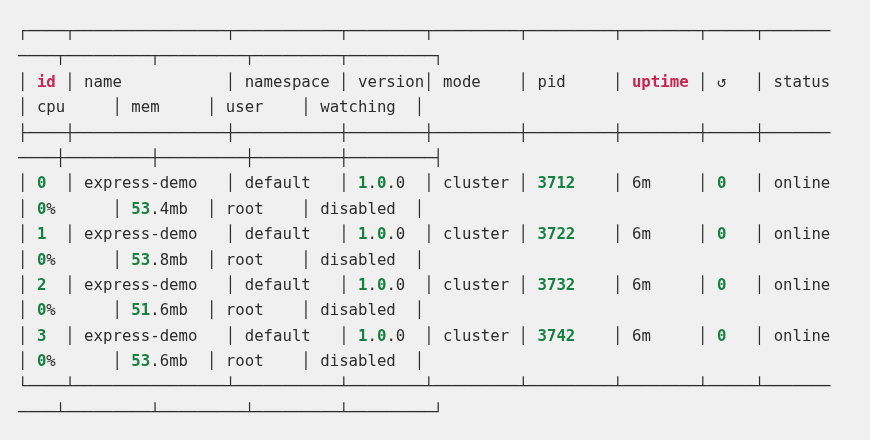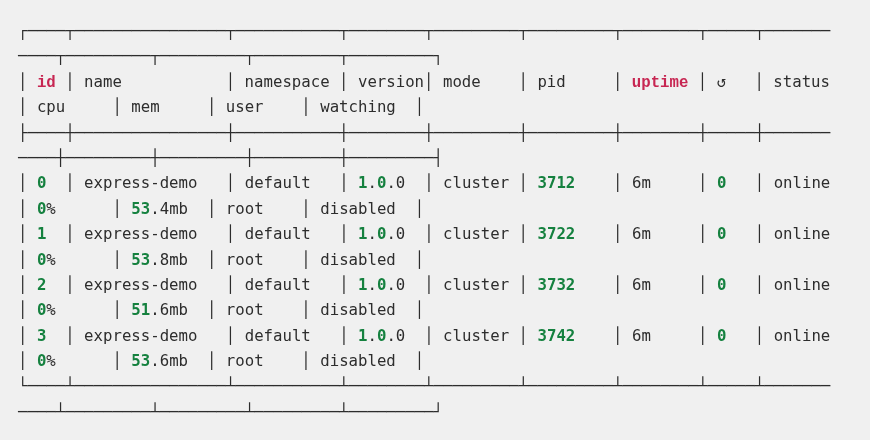--- a/index.html
+++ b/index.html
@@ -17,19 +17,19 @@
     left: 18px;
     top: 18px;
     font-family: "DejaVu Sans Mono", "Liberation Mono", monospace;
     font-size: 15.7px;
     line-height: 25.4px;
     white-space: pre;
     color: var(--text, #2d2d2d);
   }
   .tl { height: 25.4px; }
   .c-t { color: var(--text, #2d2d2d); }
-  .c-r { color: var(--red, #c72652); font-weight: bold; font-family: Liberation Mono, monospace; }
+  .c-r { color: var(--red, #c72652); font-weight: bold; }
   .c-g { color: var(--green, #15813f); font-weight: bold; }
 </style>
 </head>
 <body>
 
 <div class="terminal"><div class="tl"><span class="c-t">┌────┬────────────────┬───────────┬────────┬─────────┬─────────┬────────┬─────┬───────</span></div><div class="tl"><span class="c-t">────┬─────────┬─────────┬─────────┬─────────┐</span></div><div class="tl"><span class="c-t">│ </span><span class="c-r">id</span><span class="c-t"> │ name           │ namespace │ version│ mode    │ pid     │ </span><span class="c-r">uptime</span><span class="c-t"> │ ↺   │ status</span></div><div class="tl"><span class="c-t">│ cpu     │ mem     │ user    │ watching  │</span></div><div class="tl"><span class="c-t">├────┼────────────────┼───────────┼────────┼─────────┼─────────┼────────┼─────┼───────</span></div><div class="tl"><span class="c-t">────┼─────────┼─────────┼─────────┼─────────┤</span></div><div class="tl"><span class="c-t">│ </span><span class="c-g">0</span><span class="c-t">  │ express-demo   │ default   │ </span><span class="c-g">1</span><span class="c-t">.</span><span class="c-g">0</span><span class="c-t">.0  │ cluster │ </span><span class="c-g">3712</span><span class="c-t">    │ 6m     │ </span><span class="c-g">0</span><span class="c-t">   │ online</span></div><div class="tl"><span class="c-t">│ </span><span class="c-g">0</span><span class="c-t">%      │ </span><span class="c-g">53</span><span class="c-t">.4mb  │ root    │ disabled  │</span></div><div class="tl"><span class="c-t">│ </span><span class="c-g">1</span><span class="c-t">  │ express-demo   │ default   │ </span><span class="c-g">1</span><span class="c-t">.</span><span class="c-g">0</span><span class="c-t">.0  │ cluster │ </span><span class="c-g">3722</span><span class="c-t">    │ 6m     │ </span><span class="c-g">0</span><span class="c-t">   │ online</span></div><div class="tl"><span class="c-t">│ </span><span class="c-g">0</span><span class="c-t">%      │ </span><span class="c-g">53</span><span class="c-t">.8mb  │ root    │ disabled  │</span></div><div class="tl"><span class="c-t">│ </span><span class="c-g">2</span><span class="c-t">  │ express-demo   │ default   │ </span><span class="c-g">1</span><span class="c-t">.</span><span class="c-g">0</span><span class="c-t">.0  │ cluster │ </span><span class="c-g">3732</span><span class="c-t">    │ 6m     │ </span><span class="c-g">0</span><span class="c-t">   │ online</span></div><div class="tl"><span class="c-t">│ </span><span class="c-g">0</span><span class="c-t">%      │ </span><span class="c-g">51</span><span class="c-t">.6mb  │ root    │ disabled  │</span></div><div class="tl"><span class="c-t">│ </span><span class="c-g">3</span><span class="c-t">  │ express-demo   │ default   │ </span><span class="c-g">1</span><span class="c-t">.</span><span class="c-g">0</span><span class="c-t">.0  │ cluster │ </span><span class="c-g">3742</span><span class="c-t">    │ 6m     │ </span><span class="c-g">0</span><span class="c-t">   │ online</span></div><div class="tl"><span class="c-t">│ </span><span class="c-g">0</span><span class="c-t">%      │ </span><span class="c-g">53</span><span class="c-t">.6mb  │ root    │ disabled  │</span></div><div class="tl"><span class="c-t">└────┴────────────────┴───────────┴────────┴─────────┴─────────┴────────┴─────┴───────</span></div><div class="tl"><span class="c-t">────┴─────────┴─────────┴─────────┴─────────┘</span></div></div>
 
 </body></html>

